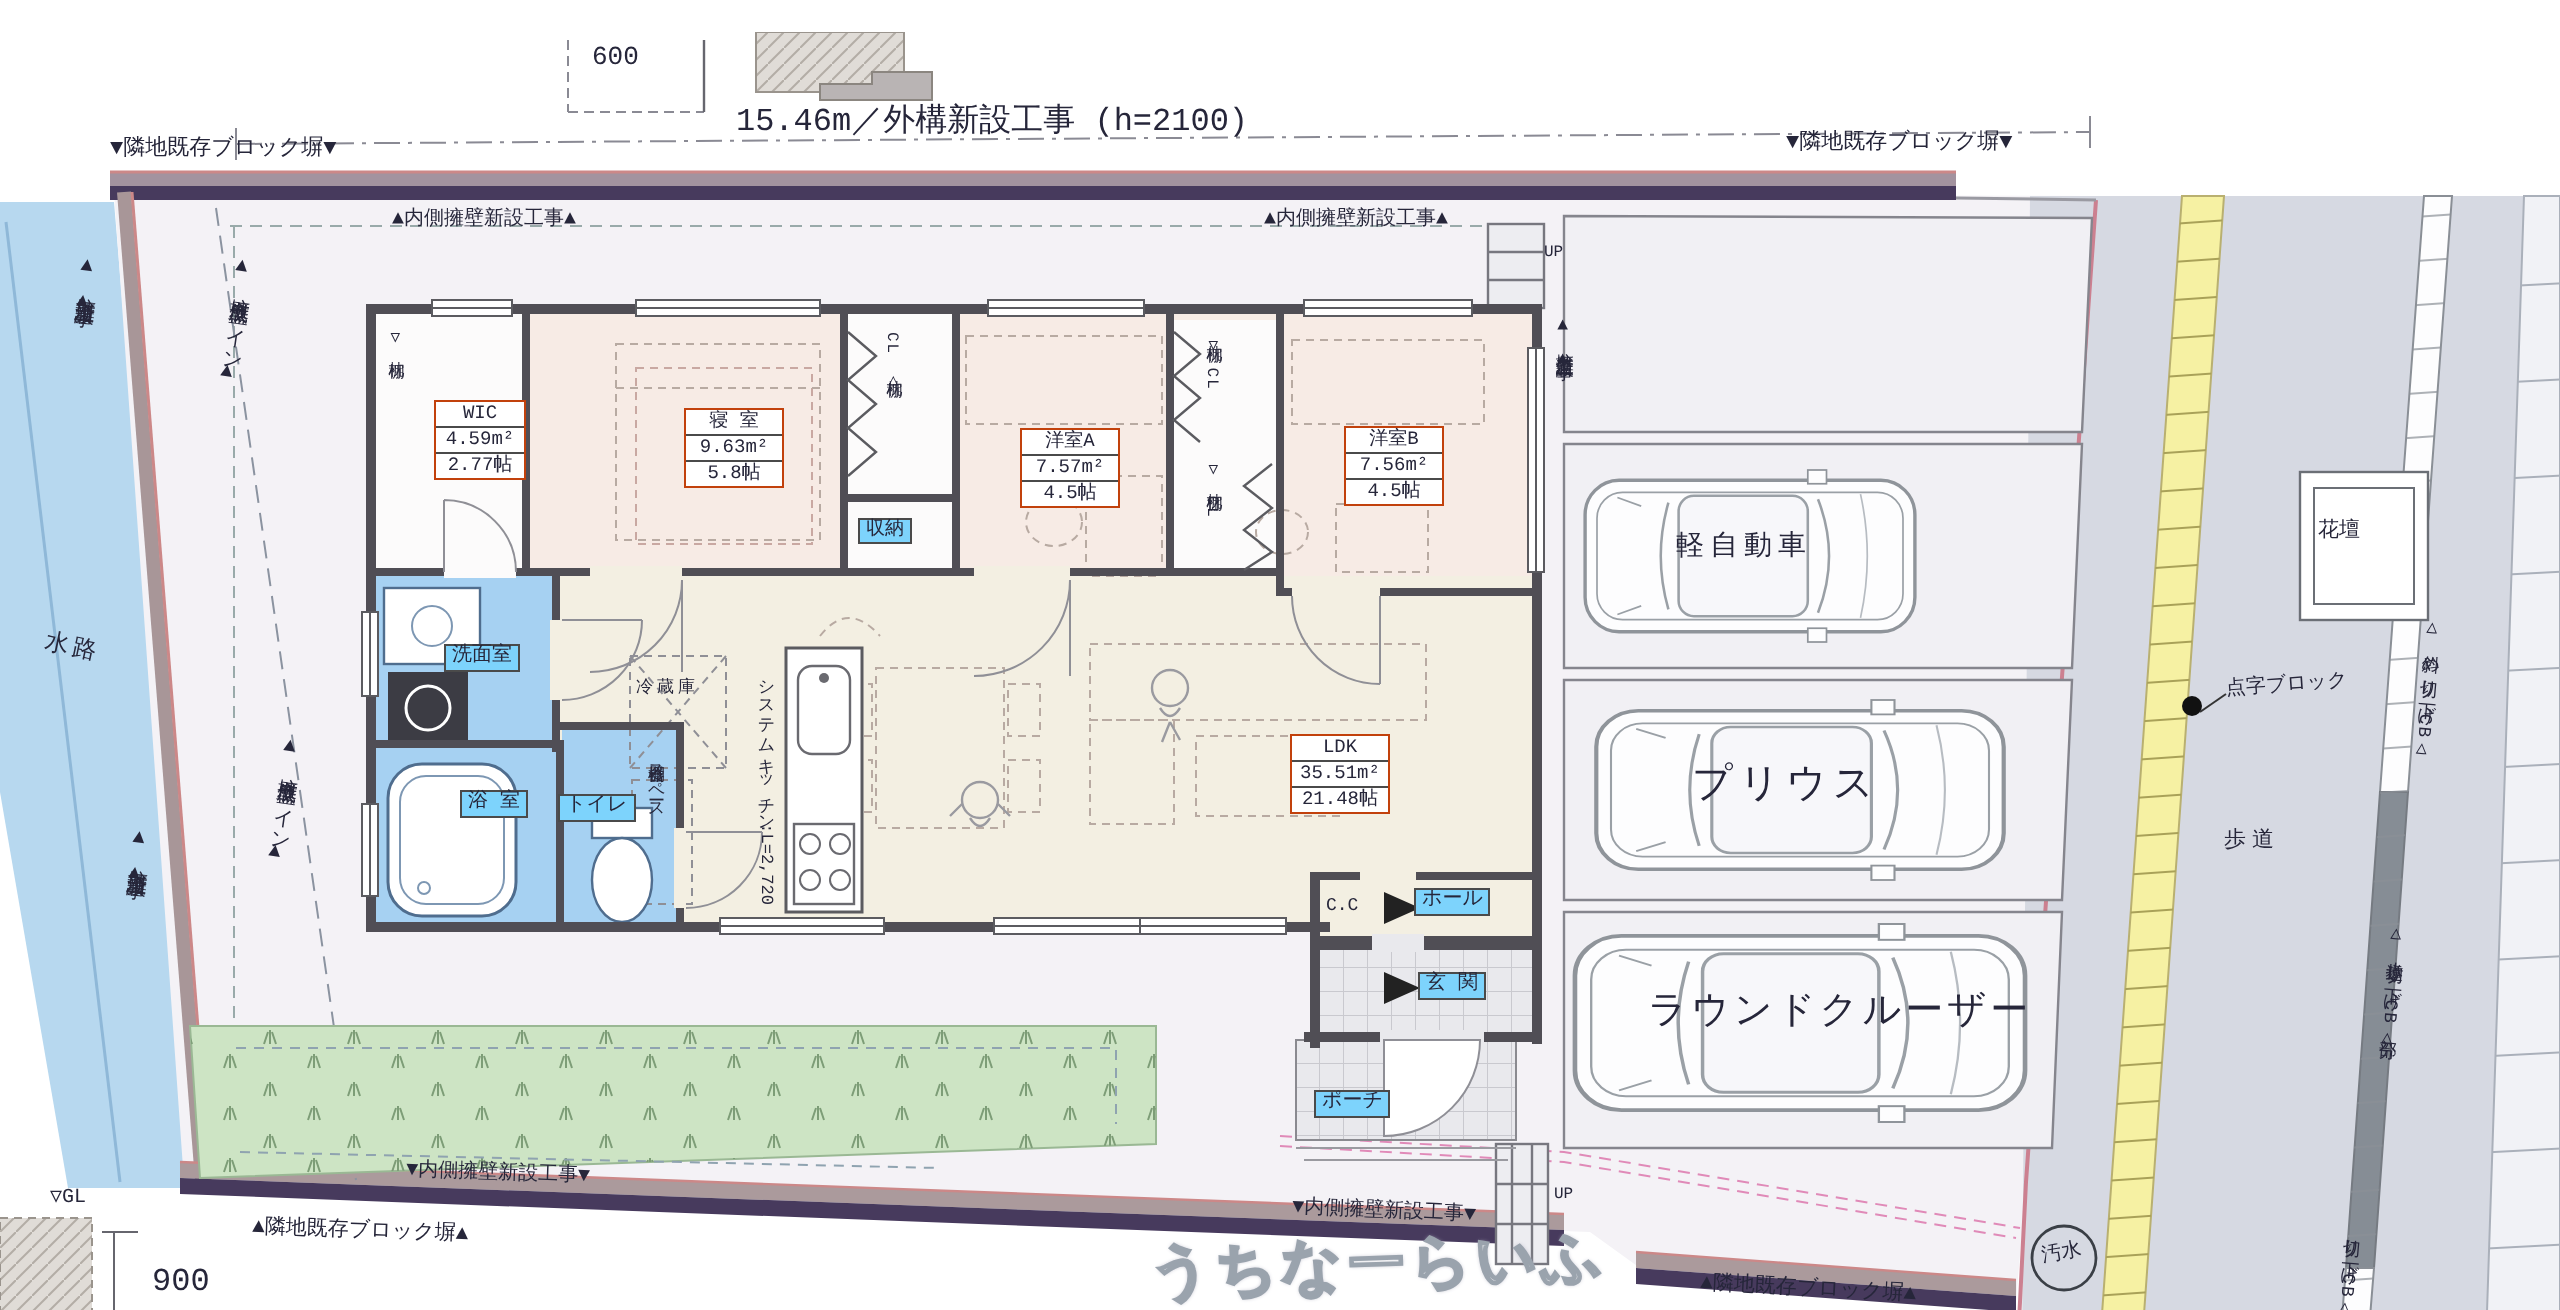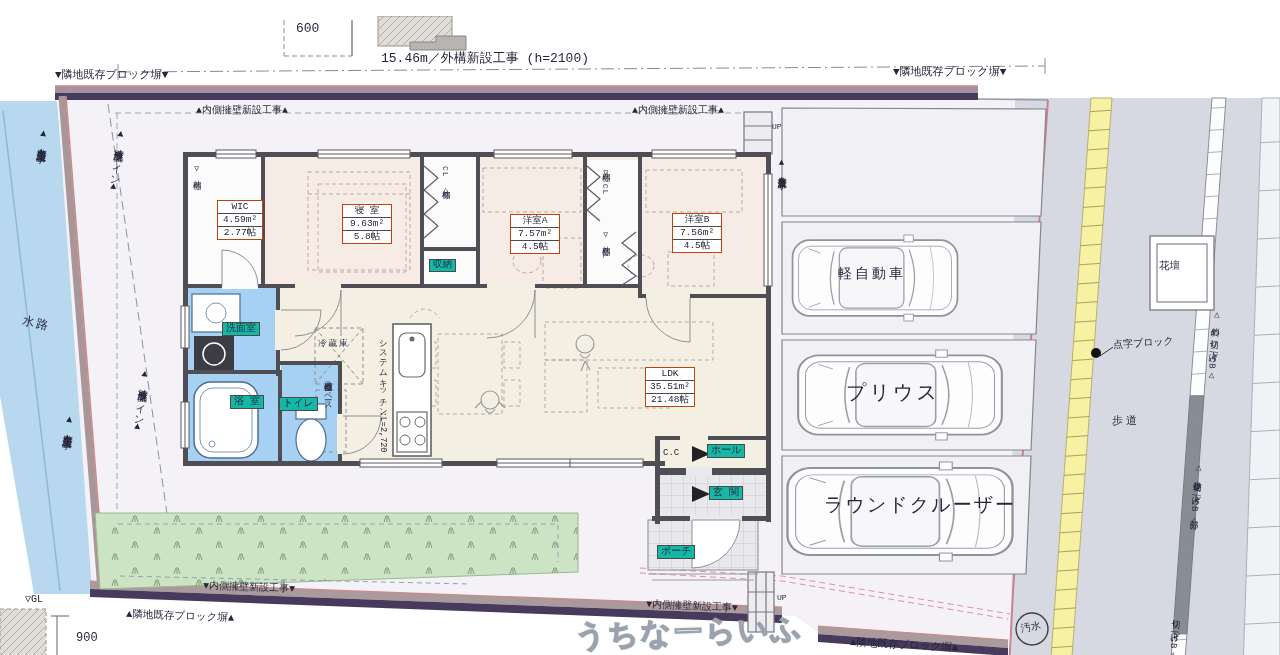--- a/index.html
+++ b/index.html
@@ -1,20 +1,20 @@
 <!DOCTYPE html>
 <html><head>
 <meta charset="utf-8">
 <style>
   html,body{margin:0;padding:0;background:#fff;}
   #stage{position:relative;width:1280px;height:655px;overflow:hidden;background:#fff;
          font-family:Liberation Mono, monospace;color:#222;margin-top:16px;}
   #bg{position:absolute;left:0;top:0;}
   .lbl{position:absolute;white-space:nowrap;color:#26263a;line-height:1.15;z-index:5;}
-  .box{background:#14b8a6;border:1px solid #4a4a4a;padding:0 3px;}
+  .box{background:#7dd3fc;border:1px solid #4a4a4a;padding:0 3px;}
   .v{writing-mode:vertical-rl;text-orientation:mixed;letter-spacing:1px;}
   .rbox{position:absolute;background:#fff;border:1px solid #c2410c;text-align:center;
         font-size:9.5px;line-height:12px;z-index:5;color:#26263a;}
   .rbox .bt{border-top:1px solid #4a4a4a;}
   .wm{position:absolute;font-size:30px;font-weight:bold;letter-spacing:2px;
       color:rgba(255,255,255,.82);-webkit-text-stroke:1.3px #9aa3ad;
       text-shadow:0 0 2px #aab;transform:rotate(-2deg);z-index:6;}
 </style>
 </head>
 <body>
@@ -303,21 +303,21 @@
       <path d="M646,282 A44,44 0 0 0 690,326 M690,282 V326"></path>
       <path d="M281,334 A40,40 0 0 0 321,294 M281,294 H321"></path>
       <path d="M343,438 A38,38 0 0 0 381,400 M343,400 H381"></path>
     </g>
     <path d="M692,552 A48,48 0 0 0 740,504 L692,504 Z" fill="#fff" stroke="#8f8f96" stroke-width="1"></path>
     <path d="M692,430 L710,438 L692,446 Z M692,470 L710,478 L692,486 Z" fill="#222"></path>
   </g>
 </svg>
 
 <div class="lbl" style="left:296px;top:6px;font-size:13px">600</div>
-<div class="lbl" style="left:381px;top:36px;font-size:13px">15.46m／外構新設工事 (h=2100)</div>
+<div class="lbl" style="left:368px;top:36px;font-size:16px">15.46m／外構新設工事 (h=2100)</div>
 
 <div class="lbl" style="left:55px;top:53px;font-size:11px">▼隣地既存ブロック塀▼</div>
 <div class="lbl" style="left:893px;top:50px;font-size:11px">▼隣地既存ブロック塀▼</div>
 <div class="lbl" style="left:196px;top:89px;font-size:10px">▲内側擁壁新設工事▲</div>
 <div class="lbl" style="left:632px;top:89px;font-size:10px">▲内側擁壁新設工事▲</div>
 
 <div class="lbl" style="left:22px;top:302px;font-size:12px;letter-spacing:2px;transform:rotate(12deg)">水路</div>
 <div class="lbl v" style="left:30px;top:112px;font-size:10px;height:130px;transform:rotate(7deg)">▲擁壁新設工事▲</div>
 <div class="lbl v" style="left:56px;top:398px;font-size:10px;height:130px;transform:rotate(7deg)">▲擁壁新設工事▲</div>
 <div class="lbl v" style="left:106px;top:112px;font-size:10px;height:135px;transform:rotate(8deg)">▲擁壁底盤ライン▲</div>
@@ -376,21 +376,21 @@
 
 <div class="lbl" style="left:1112px;top:399px;font-size:11px;letter-spacing:3px">歩道</div>
 <div class="lbl" style="left:1159px;top:244px;font-size:10.5px">花壇</div>
 <div class="lbl" style="left:1113px;top:322px;font-size:10px;transform:rotate(-4deg)">点字ブロック</div>
 <div class="lbl" style="left:1021px;top:606px;font-size:10px;transform:rotate(-10deg)">汚水</div>
 <div class="lbl v" style="left:1205px;top:293px;font-size:9px;height:140px;transform:rotate(5deg)">△斜め切り下げCB△</div>
 <div class="lbl v" style="left:1187px;top:446px;font-size:9px;height:140px;transform:rotate(5deg)">△歩道切り下げCB部分△</div>
 <div class="lbl v" style="left:1168px;top:596px;font-size:9px;height:60px;transform:rotate(5deg)">切り下げCB△</div>
 
 <div class="lbl" style="left:25px;top:578px;font-size:10px">▽GL</div>
-<div class="lbl" style="left:76px;top:616px;font-size:12px">900</div>
+<div class="lbl" style="left:76px;top:616px;font-size:16px">900</div>
 
 <div class="lbl" style="left:203px;top:566px;font-size:10px;transform:rotate(2deg)">▼内側擁壁新設工事▼</div>
 <div class="lbl" style="left:646px;top:585px;font-size:10px;transform:rotate(2.5deg)">▼内側擁壁新設工事▼</div>
 <div class="lbl" style="left:126px;top:594px;font-size:10.5px;transform:rotate(2deg)">▲隣地既存ブロック塀▲</div>
 <div class="lbl" style="left:850px;top:623px;font-size:10.5px;transform:rotate(3deg)">▲隣地既存ブロック塀▲</div>
 
 <div class="wm" style="left:575px;top:596px">うちなーらいふ</div>
 
 </div>
 

